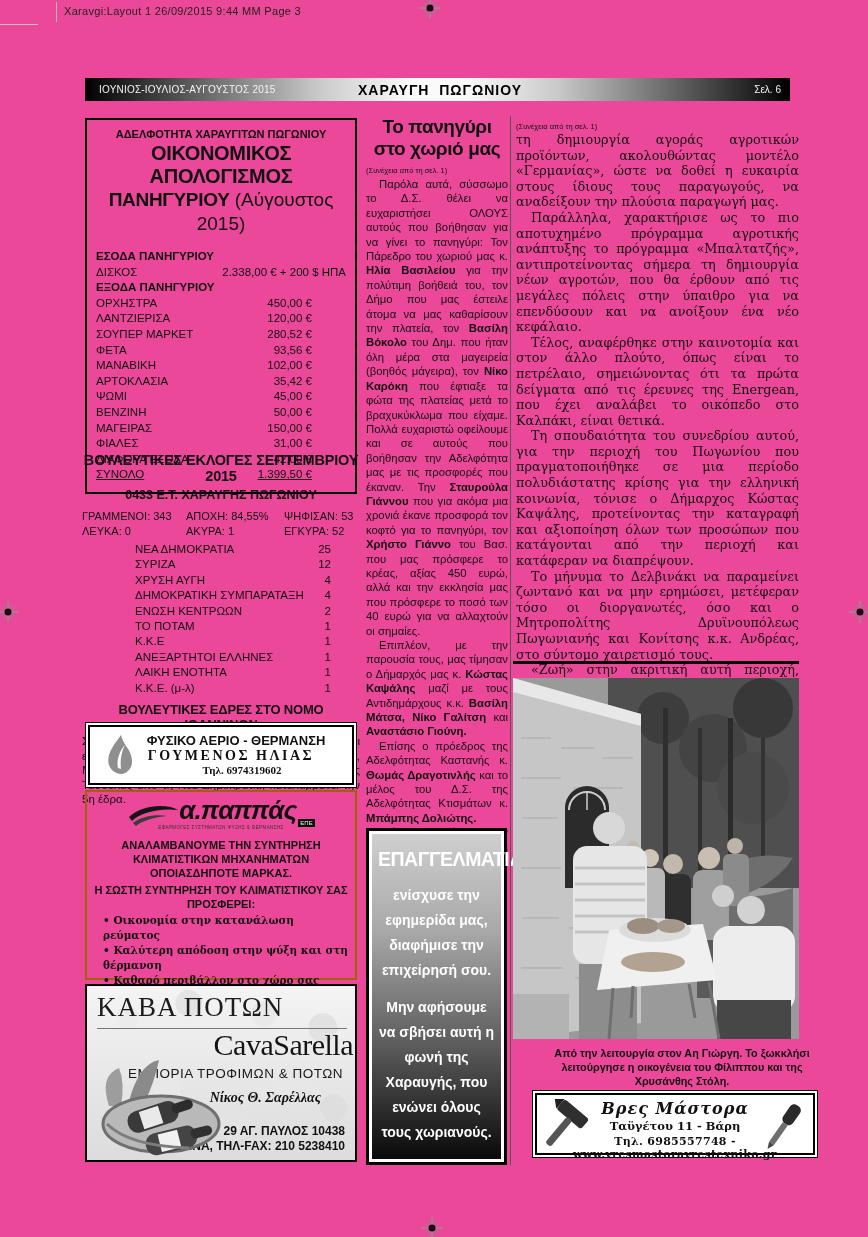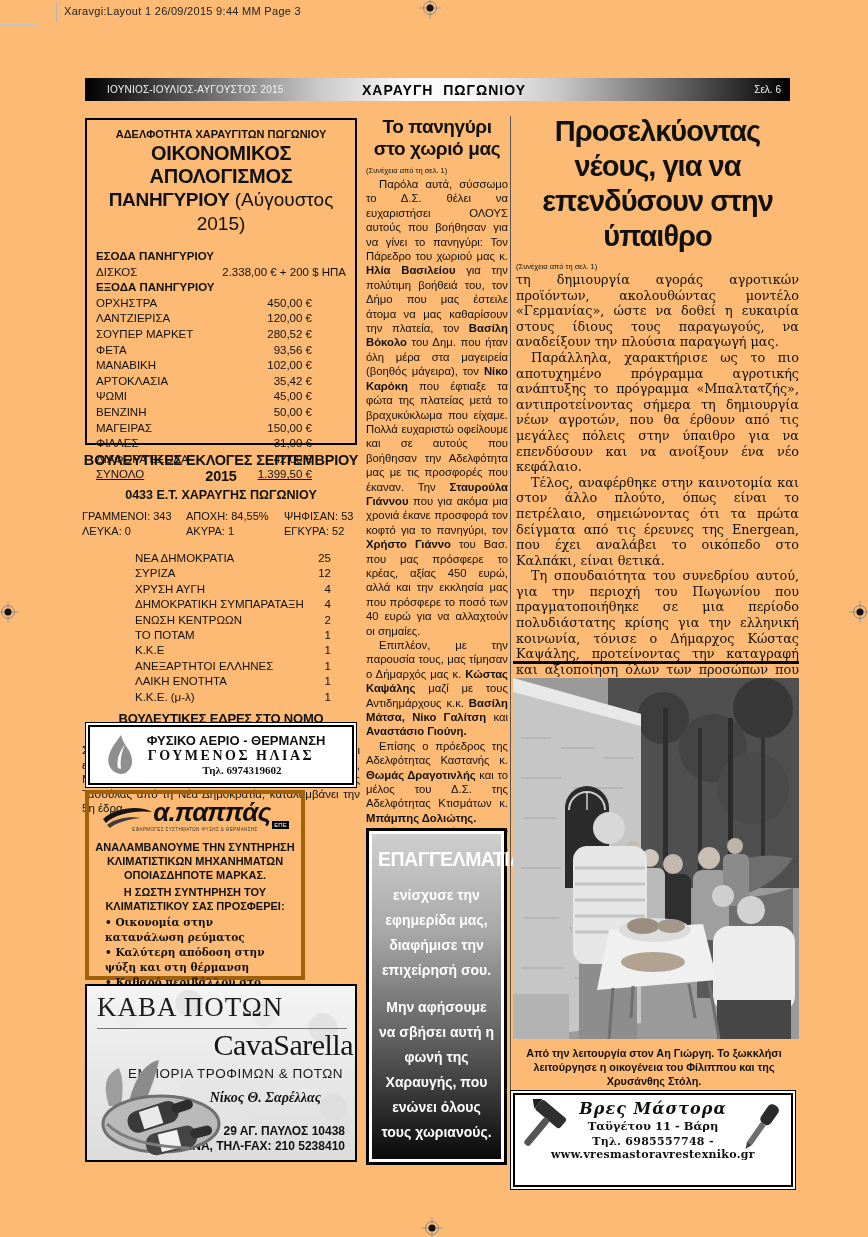--- a/index.html
+++ b/index.html
@@ -1,65 +1,65 @@
 <!DOCTYPE html>
 <html lang="el"><head>
 <meta charset="utf-8">
 <style>
   html,body{margin:0;padding:0;background:#fff;}
-  .page{position:relative;width:868px;height:1237px;background:#fdba74;overflow:hidden;
+  .page{position:relative;width:868px;height:1237px;background:#ec4899;overflow:hidden;
         font-family:"Liberation Sans",sans-serif;color:#111;}
   
   .print-line{position:absolute;left:64px;top:5px;font-size:11px;color:#222;letter-spacing:.3px;}
   .crop-v{position:absolute;left:56px;top:2px;width:1px;height:20px;background:#b5b5b5;}
   .crop-h{position:absolute;left:0;top:24px;width:38px;height:1px;background:#c4c4c4;}
   .regmark{position:absolute;width:22px;height:22px;}
   
   .masthead{position:absolute;left:85px;top:78px;width:705px;height:23px;
     background:linear-gradient(90deg,#000 0%,#2b2b2b 7%,#c9c9c9 33%,#fafafa 46%,#fafafa 54%,#c9c9c9 67%,#2b2b2b 93%,#000 100%);
     display:flex;align-items:center;}
-  .mh-left{color:#f3f3f3;font-size:10px;padding-left:22px;flex:1;letter-spacing:.2px;}
+  .mh-left{color:#f3f3f3;font-size:10px;padding-left:14px;flex:1;letter-spacing:.2px;}
   .mh-center{color:#000;font-weight:bold;font-size:14px;letter-spacing:1px;text-align:center;flex:1.2;white-space:pre;}
   .mh-right{color:#f3f3f3;font-size:10px;padding-right:9px;flex:1;text-align:right;}
   
-  .report{position:absolute;left:85px;top:118px;width:272px;height:327px;border:2px solid #000;
+  .report{position:absolute;left:85px;top:118px;width:272px;height:376px;border:2px solid #000;
           box-sizing:border-box;padding:7px 9px 6px 9px;}
   .rep-org{text-align:center;font-weight:bold;font-size:11px;margin:1px 0 2px;}
   .rep-title{text-align:center;font-weight:bold;font-size:20px;line-height:23px;letter-spacing:-.3px;}
   .rep-title2{text-align:center;font-size:19px;line-height:24px;}
   .rep-title2 b{letter-spacing:-.3px;}
   .rep-table{margin-top:13px;font-size:11.5px;}
   .frow{display:flex;line-height:15.6px;}
   .frow .lbl{flex:1;white-space:nowrap;}
   .frow .amt{width:150px;text-align:right;padding-right:34px;white-space:nowrap;}
   .frow .amt.wide{padding-right:0;}
   .frow.hdr{font-weight:bold;}
   .frow.total .lbl,.frow.total .amt{text-decoration:underline;}
   .frow.profit{font-weight:bold;border-top:1px solid #000;margin-top:8px;padding-top:9px;}
   
   .elections{position:absolute;left:82px;top:452px;width:278px;}
   .el-title{font-weight:bold;font-size:14.5px;text-align:center;letter-spacing:-.2px;}
   .el-sub{font-weight:bold;font-size:12.5px;text-align:center;margin-top:4px;}
   .el-stats{display:grid;grid-template-columns:104px 98px auto;font-size:11px;margin-top:7px;line-height:15px;}
-  .parties{margin-top:12px;font-size:11.5px;}
+  .parties{margin-top:3px;font-size:11.5px;}
   .prow{display:flex;padding-left:53px;line-height:15.4px;}
   .prow .pname{flex:1;}
   .prow .pvotes{width:26px;text-align:right;margin-right:29px;}
   .seats-title{font-weight:bold;font-size:13px;text-align:center;margin-top:6px;letter-spacing:-.2px;}
   .seats-text{font-size:11.5px;line-height:14.6px;text-align:justify;margin-top:2px;}
   
   .dframe{position:absolute;border:1px solid #000;padding:2px;box-sizing:border-box;background:#fff;}
   .dframe .inner{border:2px solid #000;width:100%;height:100%;box-sizing:border-box;position:relative;}
   .gas{left:85px;top:722px;width:272px;height:66px;}
   .gas .flame{position:absolute;left:14px;top:7px;}
   .gas-l1{text-align:center;font-weight:bold;font-size:13px;margin-top:6px;padding-left:30px;}
   .gas-l2{text-align:center;font-family:"Liberation Serif",serif;font-weight:bold;font-size:14px;letter-spacing:2.5px;padding-left:20px;}
   .gas-l3{text-align:center;font-family:"Liberation Serif",serif;font-weight:bold;font-size:11px;padding-left:42px;}
   
-  .pappas{position:absolute;left:85px;top:790px;width:220px;height:190px;border:4px solid #a16207;
+  .pappas{position:absolute;left:85px;top:790px;width:272px;height:190px;border:2px solid #a16207;
           box-sizing:border-box;padding:3px 6px;}
   .pp-logo{display:flex;justify-content:center;align-items:flex-start;height:40px;}
   .pp-word{font-style:italic;font-weight:bold;font-size:26px;letter-spacing:-1px;line-height:30px;}
   .pp-epe{font-size:6px;background:#000;color:#fff;padding:1px 2px;margin-left:2px;align-self:flex-end;margin-bottom:8px;}
   .pp-subtext{position:absolute;left:0;right:0;top:33px;text-align:center;font-size:4.5px;letter-spacing:.4px;color:#333;}
   .pp-head{font-weight:bold;font-size:11px;text-align:center;line-height:14px;margin-top:3px;}
   .pp-bullets{margin:2px 0 0 10px;font-family:"DejaVu Serif",serif;font-weight:bold;font-size:10.5px;line-height:15px;}
   .pp-bullets div::before{content:"• ";}
   .pp-contact{font-style:italic;font-weight:bold;font-size:11px;text-align:center;margin-top:2px;}
   .pp-phones,.pp-mail{font-weight:bold;font-size:11px;text-align:center;line-height:14px;}
@@ -101,23 +101,23 @@
   .divider{position:absolute;left:510px;top:116px;width:1px;height:1049px;background:#555;}
   
   .rcol{position:absolute;left:516px;top:114px;width:283px;}
   .r-head{font-weight:bold;font-size:29px;line-height:35px;letter-spacing:-1px;text-align:center;margin:0;}
   .r-note{font-size:7.5px;margin-top:8px;}
   .r-body{margin-top:1px;font-family:"DejaVu Serif","Liberation Serif",serif;font-size:12.8px;line-height:15.6px;text-align:justify;}
   .r-body p{margin:0;text-indent:15px;}
   .r-body p:first-of-type{text-indent:0;}
   .photo-rule{position:absolute;left:513px;top:661px;width:286px;height:3px;background:#000;}
   .photo{position:absolute;left:513px;top:678px;width:286px;height:361px;margin:0;background:#8f8f8f;}
-  .caption{position:absolute;left:508px;top:1046px;width:292px;font-weight:bold;font-size:10.8px;line-height:14px;text-align:center;}
-  
-  .master{left:510px;top:1090px;width:286px;height:100px;}
+  .caption{position:absolute;left:536px;top:1046px;width:292px;font-weight:bold;font-size:10.8px;line-height:14px;text-align:center;}
+  
+  .master{left:532px;top:1090px;width:286px;height:68px;}
   .ms-l1{text-align:center;font-family:"DejaVu Serif",serif;font-style:italic;font-weight:bold;font-size:16px;margin-top:4px;letter-spacing:1px;}
   .ms-l2{text-align:center;font-family:"DejaVu Serif",serif;font-style:italic;font-weight:bold;font-size:14px;letter-spacing:1px;}
   .ms-l3{text-align:center;font-family:"DejaVu Serif",serif;font-weight:bold;font-size:11.5px;margin-top:1px;}
   .ms-l4{text-align:center;font-family:"DejaVu Serif",serif;font-weight:bold;font-size:11px;margin-top:2px;letter-spacing:.3px;}
   .ms-hammer{position:absolute;left:6px;top:4px;}
   .ms-screw{position:absolute;right:6px;top:4px;}
 </style>
 </head>
 <body>
 
@@ -383,21 +383,20 @@
     <div class="grad">
       <div class="ep-title">ΕΠΑΓΓΕΛΜΑΤΙΑ</div>
       <div class="ep-p">ενίσχυσε την εφημερίδα μας, διαφήμισε την επιχείρησή σου.</div>
       <div class="ep-p">Μην αφήσουμε να σβήσει αυτή η φωνή της Χαραυγής, που ενώνει όλους τους χωριανούς.</div>
     </div>
   </section>
 
   <div class="divider"></div>
 
   <section class="rcol">
-    <h1 class="r-head">Προσελκύοντας νέους, για να επενδύσουν στην ύπαιθρο</h1>
     <div class="r-note">(Συνέχεια από τη σελ. 1)</div>
     <div class="r-body">
 
     <p>τη δημιουργία αγοράς αγροτικών προϊόντων, ακολουθώντας μοντέλο «Γερμανίας», ώστε να δοθεί η ευκαιρία στους ίδιους τους παραγωγούς, να αναδείξουν την πλούσια παραγωγή μας.</p>
         <p>Παράλληλα, χαρακτήρισε ως το πιο αποτυχημένο πρόγραμμα αγροτικής ανάπτυξης το πρόγραμμα «Μπαλτατζής», αντιπροτείνοντας σήμερα τη δημιουργία νέων αγροτών, που θα έρθουν από τις μεγάλες πόλεις στην ύπαιθρο για να επενδύσουν και να ανοίξουν ένα νέο κεφάλαιο.</p>
         <p>Τέλος, αναφέρθηκε στην καινοτομία και στον άλλο πλούτο, όπως είναι το πετρέλαιο, σημειώνοντας ότι τα πρώτα δείγματα από τις έρευνες της Energean, που έχει αναλάβει το οικόπεδο στο Καλπάκι, είναι θετικά.</p>
         <p>Τη σπουδαιότητα του συνεδρίου αυτού, για την περιοχή του Πωγωνίου που πραγματοποιήθηκε σε μια περίοδο πολυδιάστατης κρίσης για την ελληνική κοινωνία, τόνισε ο Δήμαρχος Κώστας Καψάλης, προτείνοντας την καταγραφή και αξιοποίηση όλων των προσώπων που κατάγονται από την περιοχή και κατάφεραν να διαπρέψουν.</p>
         <p>Το μήνυμα το Δελβινάκι να παραμείνει ζωντανό και να μην ερημώσει, μετέφεραν τόσο οι διοργανωτές, όσο και ο Μητροπολίτης Δρυϊνουπόλεως Πωγωνιανής και Κονίτσης κ.κ. Ανδρέας, στο σύντομο χαιρετισμό τους.</p>
         <p>«Ζωή» στην ακριτική αυτή περιοχή, συνεχίζει να δίνει η «Κιβωτός του Κόσμου», η οποία επεκτείνει τις δραστηριότητες της, σύμφωνα με τον πατέρα Αντώνιο.</p>
       </div>

